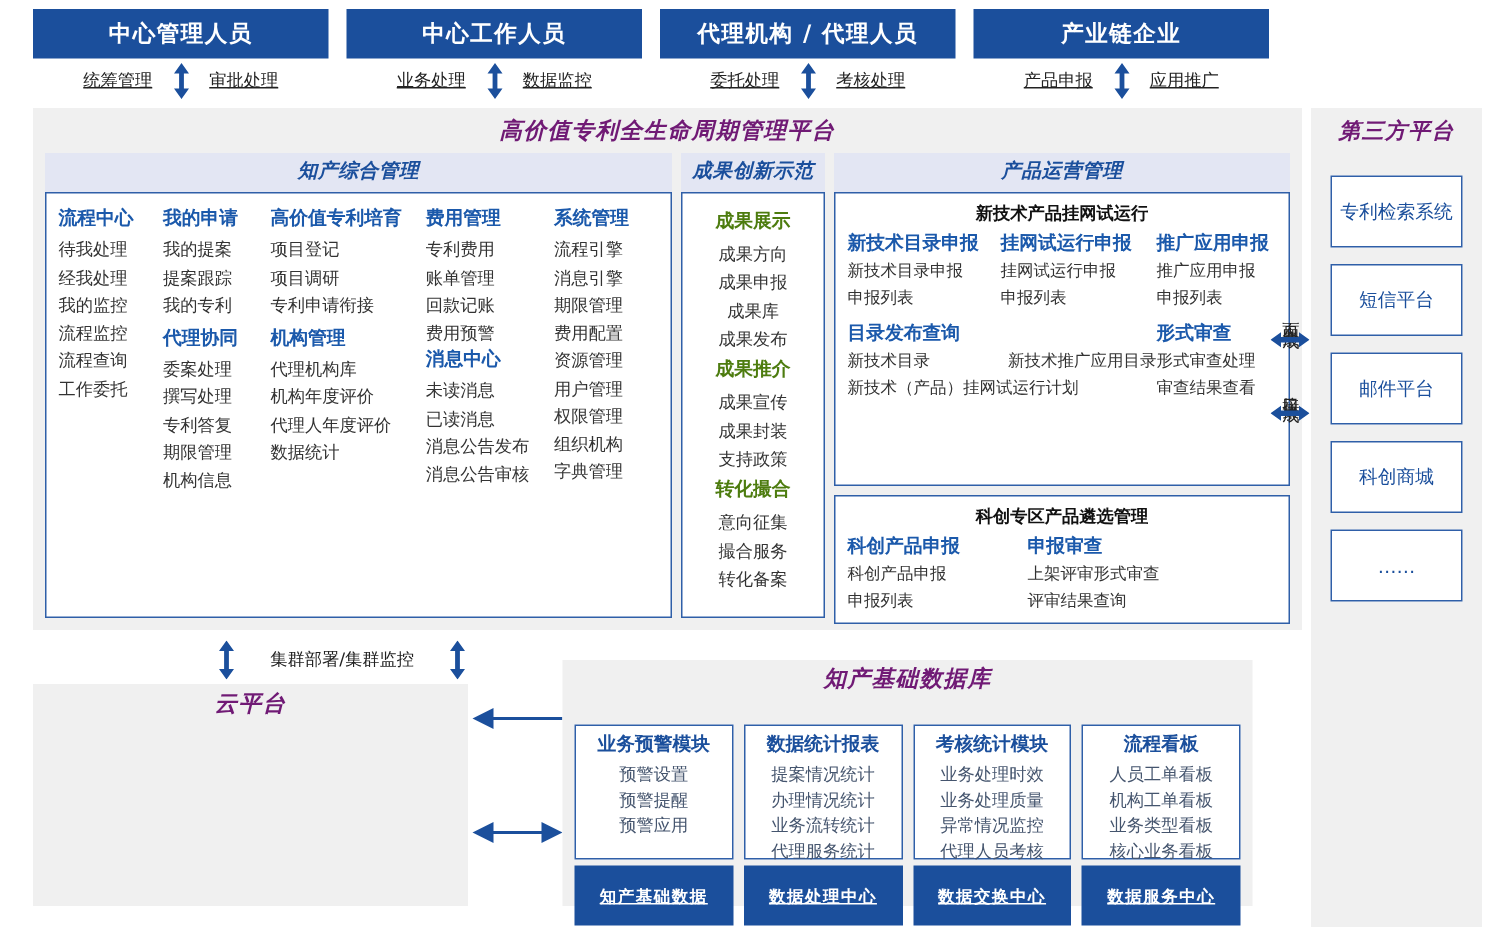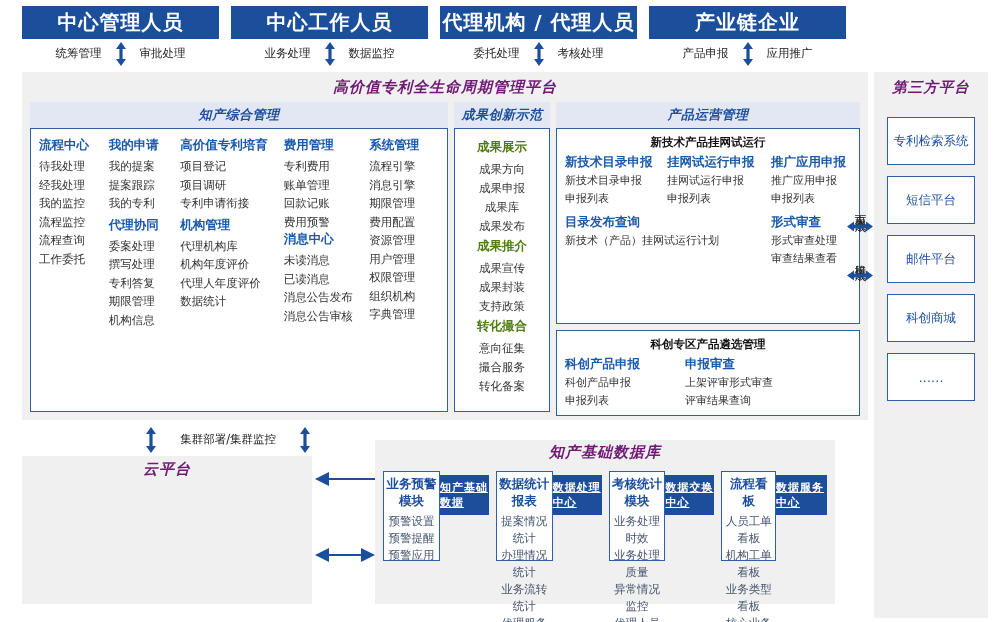--- a/index.html
+++ b/index.html
@@ -22,23 +22,23 @@
   }
   .sect-title{
     color:#701a75; font-weight:bold; font-style:italic;
     text-align:center; letter-spacing:1px;
   }
 
   
   .actors{ position:absolute; left:0; top:6px; width:868px; height:62px;
            display:flex; gap:12px; padding:0 22px; }
   .actor{ flex:1; display:flex; flex-direction:column; }
-  .actor .hd{ height:37px; font-size:20px; }
+  .actor .hd{ height:37px; font-size:15px; }
   .actor .sub{ display:flex; align-items:center; justify-content:center;
-               height:32px; gap:6px; font-size:11.5px; color:#222; }
+               height:32px; gap:6px; font-size:11.5px; color:#222;text-decoration:underline; }
   .actor .sub span.lbl{ width:58px; text-align:center; }
   .vArrow{ width:14px; height:24px; position:relative; flex:0 0 14px;}
   .vArrow svg{ display:block; }
 
   
   .platform{ position:absolute; left:22px; top:72px; width:846px; height:348px;
              background:#f0f0f0; }
   .plat-title{ font-size:15px; padding-top:6px; height:26px; }
 
   .plat-body{ position:absolute; left:8px; top:30px; width:830px; height:310px;
@@ -116,21 +116,21 @@
                 display:flex; align-items:center; justify-content:center; }
 
   
   .conn{ position:absolute; left:313px; top:455px; width:62px; height:150px; }
 
   
   .db{ position:absolute; left:375px; top:440px; width:460px; height:164px;
        background:#f0f0f0; padding:3px 8px 8px; }
   .db .d-title{ font-size:15px; height:28px; }
   .db .dgrid{ display:flex; gap:7px; }
-  .db .dcol{ flex:1; display:flex; flex-direction:row; }
+  .db .dcol{ flex:1; display:flex; flex-direction:column;margin-top:12px; }
   .db .dbox{ background:#fff; border:1.5px solid #2f5fa8; height:90px;
              padding:4px 2px 0; text-align:center; }
   .db .dbox h4{ color:#1b4f9c; font-size:12.5px; font-weight:bold; margin-bottom:3px;}
   .db .dbox .it{ font-size:11.5px; color:#45556e; line-height:17px; }
   .db .dfoot{ margin-top:4px; height:40px; font-size:11px;text-decoration:underline; }
 </style>
 </head>
 <body>
 
 <div class="root">
@@ -299,20 +299,24 @@
               </div>
               <div class="cp-col p3">
                 <h4>推广应用申报</h4>
                 <div class="it">推广应用申报</div>
                 <div class="it">申报列表</div>
               </div>
             </div>
             <div class="cp-row2">
               <div class="cp-col q1">
                 <h4>目录发布查询</h4>
+                <div class="wide">
+                  <div class="it k1">新技术目录</div>
+                  <div class="it k2">新技术推广应用目录</div>
+                </div>
                 <div class="it">新技术（产品）挂网试运行计划</div>
               </div>
               <div class="cp-col q2">
                 <h4>形式审查</h4>
                 <div class="it">形式审查处理</div>
                 <div class="it">审查结果查看</div>
               </div>
             </div>
           </div>
 

